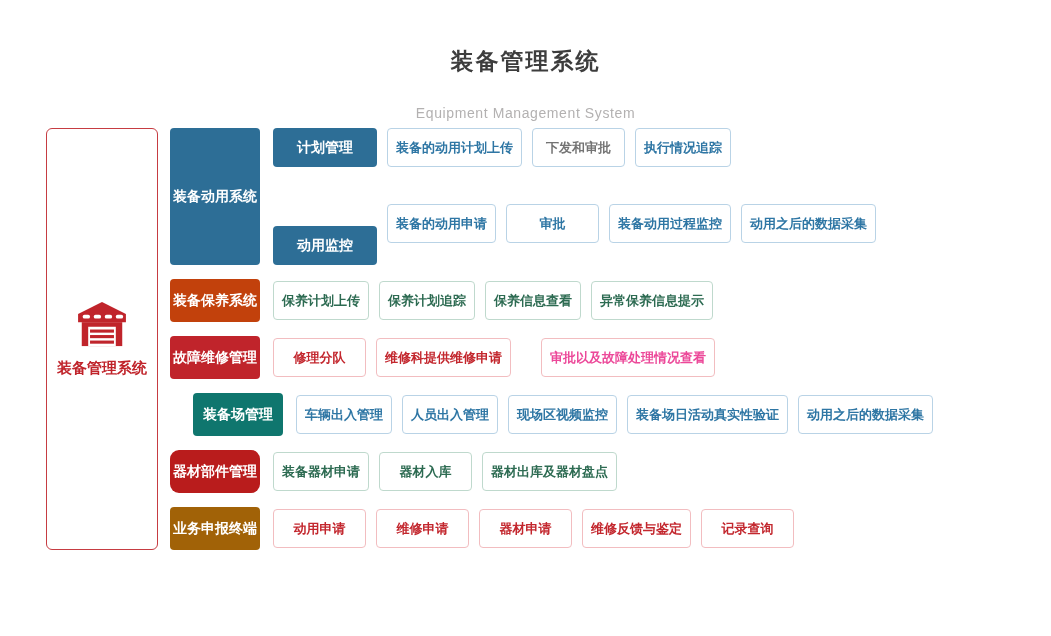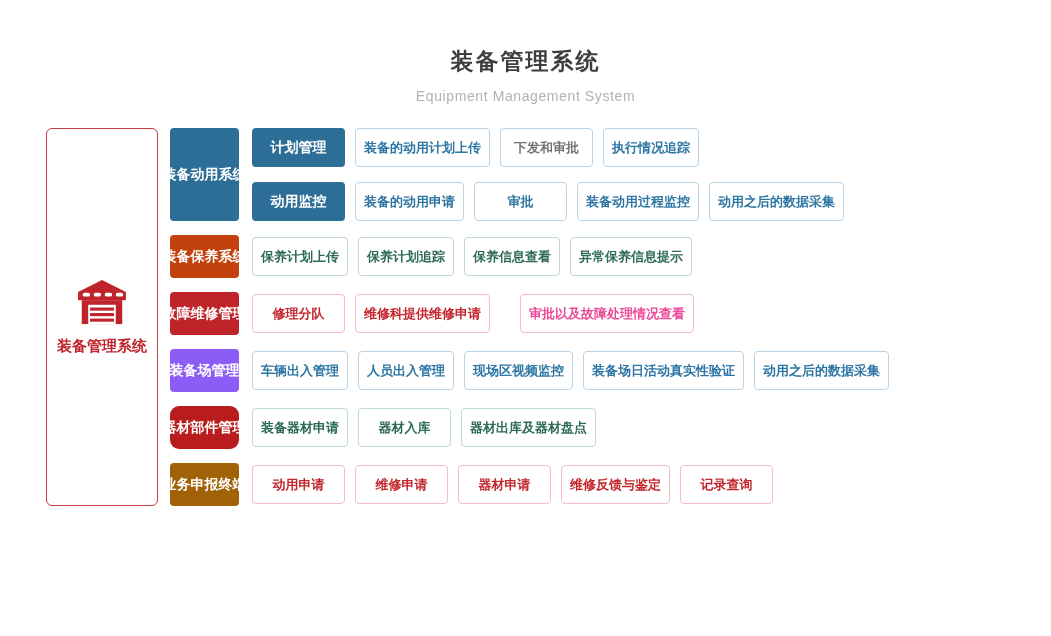--- a/index.html
+++ b/index.html
@@ -19,21 +19,21 @@
     text-align: center;
   }
   .title {
     font-size: 23px;
     font-weight: 700;
     color: #3d3d3d;
     letter-spacing: 2px;
     margin: 0;
   }
   .subtitle {
-    margin-top: 11px;
+    margin-top: 28px;
     font-size: 14px;
     color: #b3b1b1;
     letter-spacing: 0.6px;
   }
   .diagram {
     position: absolute;
     left: 46px;
     top: 128px;
     display: flex;
     gap: 12px;
@@ -65,38 +65,38 @@
   }
   .row {
     display: flex;
     align-items: center;
     gap: 13px;
   }
   .row-tall {
     align-items: stretch;
   }
   .cat {
-    width: 69px;
+    width: 90px;
     height: 43px;
     border-radius: 4px;
     color: #ffffff;
     font-size: 14px;
     font-weight: 700;
     display: flex;
     align-items: center;
     justify-content: center;
     flex-shrink: 0;
     white-space: nowrap;
   }
   .cat-tall {
     height: auto;
     align-self: stretch;
   }
   .btn {
-    width: 93px;
+    width: 104px;
     height: 39px;
   }
   .sub-col {
     display: flex;
     flex-direction: column;
     gap: 15px;
   }
   .sub-row {
     display: flex;
     align-items: center;
@@ -156,21 +156,21 @@
         <div class="sub-col">
           <div class="sub-row">
             <div class="cat btn" style="background: rgb(45, 110, 150);">计划管理</div>
             <div class="items">
               <div class="item" style="color: rgb(46, 118, 164); border-color: rgb(185, 211, 230);">装备的动用计划上传</div>
               <div class="item" style="color: #737373; border-color: rgb(185, 211, 230);">下发和审批</div>
               <div class="item" style="color: rgb(46, 118, 164); border-color: rgb(185, 211, 230);">执行情况追踪</div>
             </div>
           </div>
           <div class="sub-row">
-            <div class="cat btn" style="background: rgb(45, 110, 150);">动用监控</div>
+            <div class="cat btn" style="background: rgb(45, 110, 150); margin-top: 44px;">动用监控</div>
             <div class="items">
               <div class="item" style="color: rgb(46, 118, 164); border-color: rgb(185, 211, 230);">装备的动用申请</div>
               <div class="item" style="color: rgb(46, 118, 164); border-color: rgb(185, 211, 230);">审批</div>
               <div class="item" style="color: rgb(46, 118, 164); border-color: rgb(185, 211, 230);">装备动用过程监控</div>
               <div class="item" style="color: rgb(46, 118, 164); border-color: rgb(185, 211, 230);">动用之后的数据采集</div>
             </div>
           </div>
         </div>
       </div>
       <div class="row">
@@ -184,21 +184,21 @@
       </div>
       <div class="row">
         <div class="cat" style="background: rgb(192, 36, 43);">故障维修管理</div>
         <div class="items">
           <div class="item" style="color: rgb(195, 39, 46); border-color: rgb(242, 189, 192);">修理分队</div>
           <div class="item" style="color: rgb(195, 39, 46); border-color: rgb(242, 189, 192);">维修科提供维修申请</div>
           <div class="item" style="color: #ec4899; border-color: rgb(242, 189, 192); margin-left: 20px;">审批以及故障处理情况查看</div>
         </div>
       </div>
       <div class="row">
-        <div class="cat" style="background: #8b5cf6;">装备场管理</div>
+        <div class="cat" style="background: #0f766e; margin-left: 23px;">装备场管理</div>
         <div class="items">
           <div class="item" style="color: rgb(46, 118, 164); border-color: rgb(185, 211, 230);">车辆出入管理</div>
           <div class="item" style="color: rgb(46, 118, 164); border-color: rgb(185, 211, 230);">人员出入管理</div>
           <div class="item" style="color: rgb(46, 118, 164); border-color: rgb(185, 211, 230);">现场区视频监控</div>
           <div class="item" style="color: rgb(46, 118, 164); border-color: rgb(185, 211, 230);">装备场日活动真实性验证</div>
           <div class="item" style="color: rgb(46, 118, 164); border-color: rgb(185, 211, 230);">动用之后的数据采集</div>
         </div>
       </div>
       <div class="row">
         <div class="cat" style="background: #b91c1c; border-radius: 9px;">器材部件管理</div>

